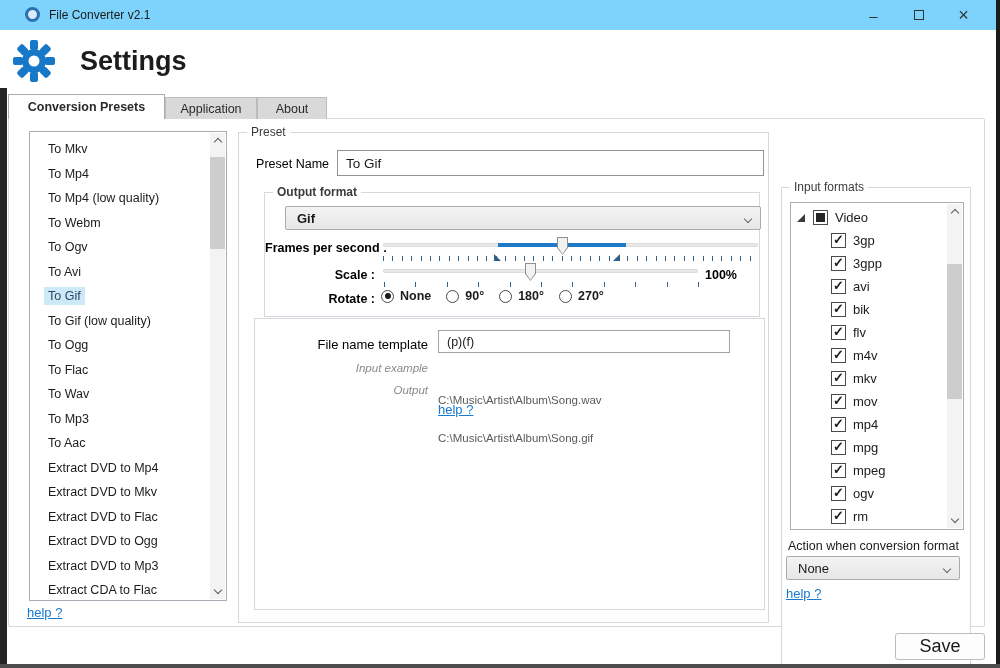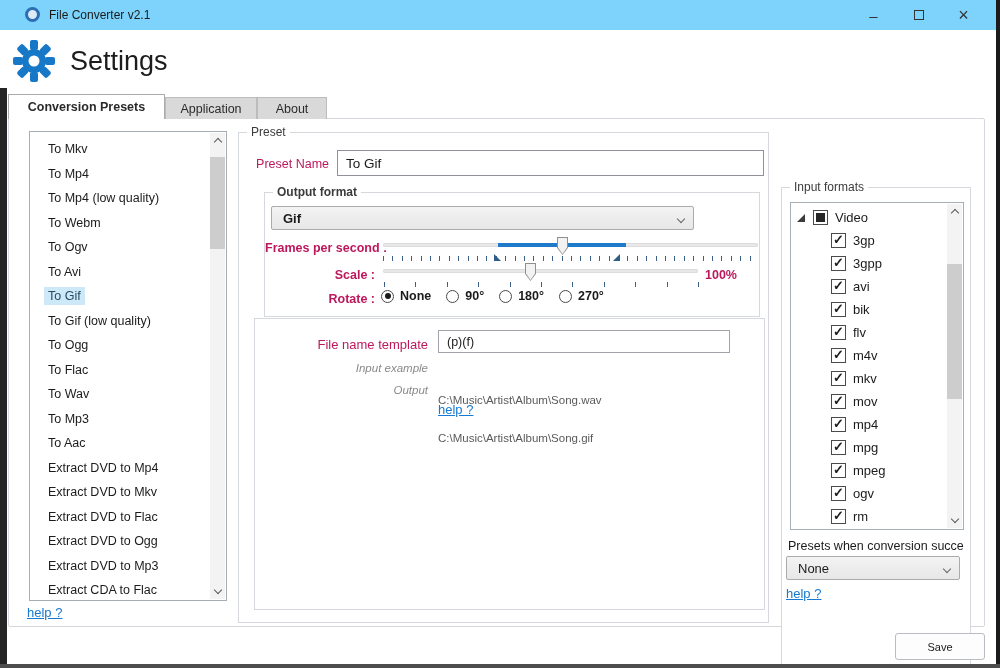--- a/index.html
+++ b/index.html
@@ -18,21 +18,21 @@
   .app-icon { position:absolute; left:25px; top:7px; width:15px; height:15px; border-radius:50%;
               border:3px solid #2c6fb3; background:#ddeafa; }
   .title-text { position:absolute; left:49px; top:8px; font-size:12px; color:#1a1a1a; }
   .win-btns { position:absolute; right:10px; top:0; height:30px; display:flex; }
   .win-btn { width:45px; height:30px; display:flex; align-items:center; justify-content:center;
              color:#333; font-size:15px; }
   .max-square { width:10px; height:10px; border:1px solid #333; }
 
   
   .settings-header { position:absolute; left:13px; top:40px; display:flex; align-items:center; }
-  .settings-title { margin-left:15px; font-size:27px; color:#1c1c1c; }
+  .settings-title { margin-left:25px; font-size:27px; color:#1c1c1c;font-weight:bold; }
 
   
   .tabs { position:absolute; left:8px; top:94px; height:25px; display:flex; align-items:flex-end; z-index:2; }
   .tab { height:22px; display:flex; align-items:center; justify-content:center; font-size:12.5px;
          color:#2a2a2a; background:#d9d9d9; border:1px solid #bcbcbc; border-bottom:none; }
   .tab.active { height:25px; background:#ffffff; border:1px solid #ababab; border-bottom:none; font-weight:bold; }
   .tab-1 { width:157px; } .tab-2 { width:92px; } .tab-3 { width:70px; }
 
   
   .content { position:absolute; left:8px; top:118px; width:977px; height:509px; background:#fff;
@@ -54,21 +54,21 @@
   
   .vscroll { position:absolute; right:1px; top:1px; bottom:1px; width:15px; background:#f3f3f3; }
   .scroll-arrow { position:absolute; left:0; width:15px; height:15px; display:flex; align-items:center; justify-content:center; }
   .scroll-arrow.up { top:0; } .scroll-arrow.down { bottom:0; }
   .chev { width:6px; height:6px; border-right:1.5px solid #5a5a5a; border-bottom:1.5px solid #5a5a5a; }
   .chev.up { transform:rotate(-135deg); margin-top:3px; }
   .chev.down { transform:rotate(45deg); margin-bottom:3px; }
   .scroll-thumb { position:absolute; left:0; width:15px; background:#cdcdcd; }
 
   
-  .label-right { position:absolute; text-align:right; font-size:12.5px; color:#be185d; white-space:nowrap; }
+  .label-right { position:absolute; text-align:right; font-size:12.5px; color:#000000; white-space:nowrap; }
   .text-input { position:absolute; border:1px solid #8f9399; background:#fff; font-family:"Liberation Sans",sans-serif;
                 font-size:13.5px; color:#1a1a1a; padding:0 8px; outline:none; }
 
   .combo { position:absolute; border:1px solid #ababab; border-radius:2px;
            background:linear-gradient(#f3f3f3,#e7e7e7); display:flex; align-items:center; }
   .combo-text { padding-left:11px; font-size:13px; color:#1a1a1a; }
   .combo-chev { position:absolute; right:9px; top:9px; width:6px; height:6px;
                 border-right:1.2px solid #666; border-bottom:1.2px solid #666; transform:rotate(45deg); }
 
   
@@ -103,21 +103,21 @@
   .cbox { width:15px; height:15px; border:1px solid #4a4a4a; background:#fff; display:flex; align-items:center; justify-content:center; position:relative; }
   .cbox .mark { font-size:13px; font-weight:bold; color:#1d1d1d; line-height:1; margin-top:-2px; }
   .cbox.indet::after { content:""; width:9px; height:9px; background:#262626; }
   .tree-label { margin-left:7px; }
 
   .action-label { position:absolute; font-size:12.5px; color:#1b1b1b; white-space:nowrap; overflow:hidden; }
 
   
   .save-btn { position:absolute; left:895px; top:633px; width:90px; height:27px; background:#fdfdfd;
               border:1px solid #b9bdc2; border-radius:3px; display:flex; align-items:center; justify-content:center;
-              font-size:11px; color:#1a1a1a;text-align:center; }
+              font-size:18px; color:#1a1a1a;text-align:center; }
 </style>
 </head>
 <body>
 
 <div class="window">
 
   <div class="titlebar">
     <div class="app-icon"></div>
     <div class="title-text">File Converter v2.1</div>
     <div class="win-btns">
@@ -233,21 +233,21 @@
 
     <div class="group" style="left:229px; top:13px; width:531px; height:491px;">
       <div class="group-label">Preset</div>
 
       <div class="label-right" style="left:0; top:24px; width:90px;">Preset Name</div>
       <input class="text-input" style="left: 98px; top: 17px; width: 427px; height: 26px;" value="To Gif">
 
       <div class="group" style="left:25px; top:59px; width:496px; height:125px;font-weight:bold;">
         <div class="group-label">Output format</div>
 
-        <div class="combo" style="left:6px; top:13px; width:423px; height:24px;text-align:center;">
+        <div class="combo" style="left:20px; top:13px; width:476px; height:24px;text-align:center;">
           <span class="combo-text">Gif</span>
           <span class="combo-chev"></span>
         </div>
 
         <div class="label-right" style="left:0; top:48px; width:110px;">Frames per second :</div>
         <div class="slider" style="left:118px; top:44px; width:375px;">
           <div class="slider-track"></div>
           <div class="slider-fill" style="left:115px; width:128px;"></div>
           <div class="slider-thumb" style="left:174px;"></div>
         </div>
@@ -389,21 +389,21 @@
           <div class="scroll-arrow up">
               <span class="chev up"></span>
             </div>
           <div class="scroll-thumb" style="top:60px; height:135px;"></div>
           <div class="scroll-arrow down">
               <span class="chev down"></span>
             </div>
         </div>
       </div>
 
-      <div class="action-label" style="left:6px; top:351px; width:180px;">Presets when conversion succe</div>
+      <div class="action-label" style="left:6px; top:351px; width:180px;">Action when conversion format</div>
       <div class="combo" style="left:4px; top:368px; width:174px; height:24px;">
         <span class="combo-text">None</span>
         <span class="combo-chev"></span>
       </div>
       <div class="help-link" style="position:absolute; left:4px; top:398px;">help ?</div>
     </div>
 
   </div>
 
   <div class="save-btn">

